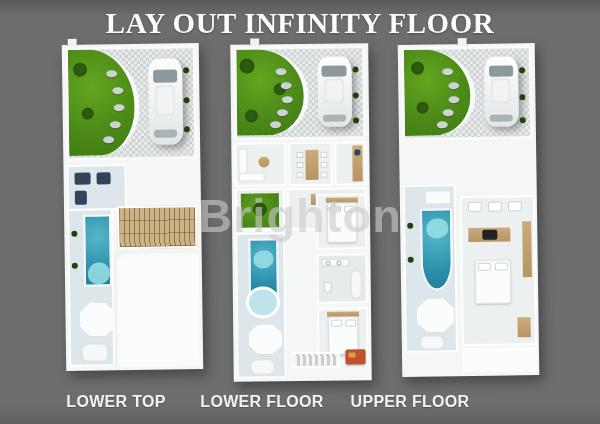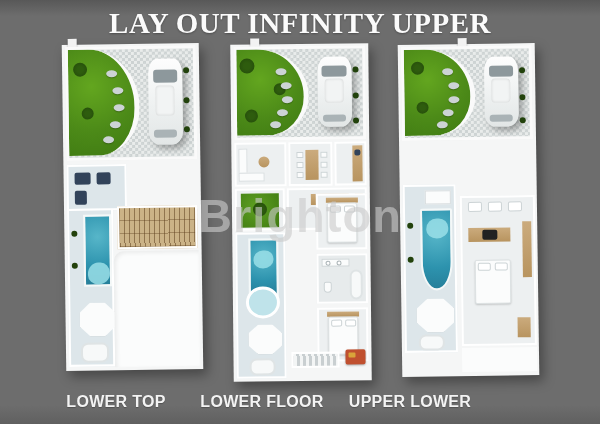--- a/index.html
+++ b/index.html
@@ -84,21 +84,21 @@
       repeating-linear-gradient(90deg,rgba(96,66,32,.55) 0 1px,transparent 1px 5px),
       repeating-linear-gradient(0deg,rgba(96,66,32,.4) 0 1px,transparent 1px 13px);
     border:2px solid #ffffff;
   }
   .navy{background:#32435a;border-radius:2px;}
   .whitebar{background:#fbfcfc;}
 </style>
 </head>
 <body>
 
-<div class="page-title">LAY OUT INFINITY UPPER</div>
+<div class="page-title">LAY OUT INFINITY FLOOR</div>
 
 <div class="plan plan-roof">
   <div class="wall-tab" style="left:6px"></div>
   <div class="carport cp-tall">
     <div class="garden">
       <span class="plant" style="left:8%;top:12%;width:14px;height:14px"></span>
       <span class="plant" style="left:20%;top:55%;width:12px;height:12px"></span>
       <span class="stone" style="left:58%;top:20%"></span>
       <span class="stone" style="left:66%;top:36%"></span>
       <span class="stone" style="left:68%;top:52%"></span>
@@ -265,13 +265,13 @@
     </div>
     <span class="wood" style="right:4px;bottom:6px;width:13px;height:20px"></span>
   </div>
   <div class="whitebar" style="left:60px;top:304px;width:75px;height:24px"></div>
 </div>
 
 <div class="watermark">Brighton</div>
 
 <div class="floor-label label-roof">LOWER TOP</div>
 <div class="floor-label label-lower">LOWER FLOOR</div>
-<div class="floor-label label-upper">UPPER LOWER</div>
+<div class="floor-label label-upper">UPPER FLOOR</div>
 
 </body></html>

